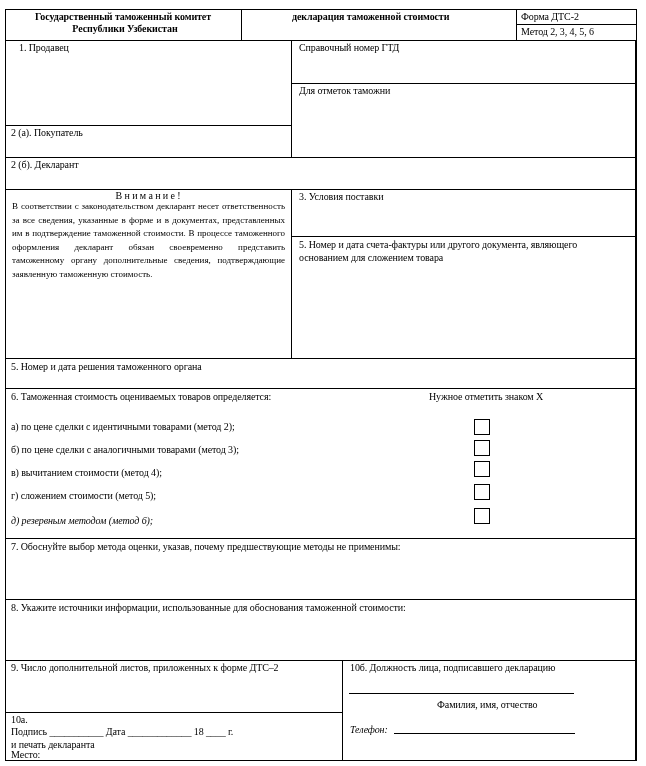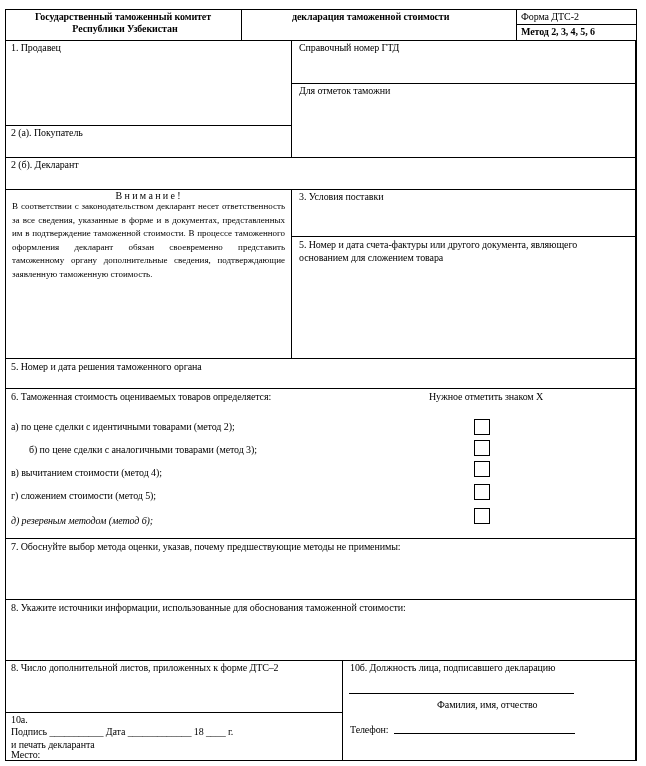--- a/index.html
+++ b/index.html
@@ -23,30 +23,30 @@
 <div class="abs bt bl bb" style="left:5px; top:9px; width:236px; height:32px;"></div>
 <div class="txt bold center" style="left:5px; top:11px; width:236px;">Государственный таможенный комитет</div>
 <div class="txt bold center" style="left:7px; top:23px; width:236px;">Республики Узбекистан</div>
 
 <div class="abs bt bl bb" style="left:241px; top:9px; width:275px; height:32px;"></div>
 <div class="txt bold" style="left:292px; top:11px;text-align:center;">декларация таможенной стоимости</div>
 
 <div class="abs bt bl br bb" style="left:516px; top:9px; width:121px; height:32px;"></div>
 <div class="abs bt" style="left:516px; top:24px; width:121px; height:1px;"></div>
 <div class="txt" style="left:521px; top:11px;">Форма ДТС-2</div>
-<div class="txt" style="left:521px; top:26px;font-weight:bold;">Метод 2, 3, 4, 5, 6</div>
+<div class="txt" style="left:521px; top:26px;">Метод 2, 3, 4, 5, 6</div>
 
 <div class="frame"></div>
 
 <div class="abs bl" style="left:291px; top:40px; width:1px; height:118px;"></div>
 <div class="abs bt" style="left:5px; top:125px; width:287px; height:1px;"></div>
 <div class="abs bt" style="left:291px; top:83px; width:346px; height:1px;"></div>
 <div class="abs bt" style="left:5px; top:157px; width:632px; height:1px;"></div>
 
-<div class="txt" style="left:11px; top:42px;">1. Продавец</div>
+<div class="txt" style="left:19px; top:42px;">1. Продавец</div>
 <div class="txt" style="left:299px; top:42px;">Справочный номер ГТД</div>
 <div class="txt" style="left:299px; top:85px;">Для отметок таможни</div>
 <div class="txt" style="left:11px; top:127px;">2 (а). Покупатель</div>
 
 <div class="txt" style="left:11px; top:159px;">2 (б). Декларант</div>
 <div class="abs bt" style="left:5px; top:189px; width:632px; height:1px;"></div>
 
 <div class="abs bl" style="left:291px; top:189px; width:1px; height:170px;"></div>
 <div class="txt center" style="left:5px; top:190px; width:286px;">В н и м а н и е !</div>
 <div class="warn-body" style="left:12px; top:200px; width:273px;">В соответствии с законодательством декларант несет ответственность за все сведения, указанные в форме и в документах, представленных им в подтверждение таможенной стоимости. В процессе таможенного оформления декларант обязан своевременно представить таможенному органу дополнительные сведения, подтверждающие заявленную таможенную стоимость.</div>
@@ -59,43 +59,43 @@
 
 <div class="abs bt" style="left:5px; top:358px; width:632px; height:1px;"></div>
 <div class="txt" style="left:11px; top:361px;">5. Номер и дата решения таможенного органа</div>
 
 <div class="abs bt" style="left:5px; top:388px; width:632px; height:1px;"></div>
 <div class="txt" style="left:11px; top:391px;">6. Таможенная стоимость оцениваемых товаров определяется:</div>
 <div class="txt" style="left:429px; top:391px;">Нужное отметить знаком Х</div>
 
 <div class="txt" style="left:11px; top:421px;">а) по цене сделки с идентичными товарами (метод 2);</div>
 <div class="chk" style="left:474px; top:419px;"></div>
-<div class="txt" style="left:11px; top:444px;margin-left:18px;">б) по цене сделки с аналогичными товарами (метод 3);</div>
+<div class="txt" style="left:11px; top:444px;">б) по цене сделки с аналогичными товарами (метод 3);</div>
 <div class="chk" style="left:474px; top:440px;"></div>
 <div class="txt" style="left:11px; top:467px;">в) вычитанием стоимости (метод 4);</div>
 <div class="chk" style="left:474px; top:461px;"></div>
 <div class="txt" style="left:11px; top:490px;">г) сложением стоимости (метод 5);</div>
 <div class="chk" style="left:474px; top:484px;"></div>
 <div class="txt" style="left:11px; top:515px;font-style:italic;">д) резервным методом (метод 6);</div>
 <div class="chk" style="left:474px; top:508px;"></div>
 
 <div class="abs bt" style="left:5px; top:538px; width:632px; height:1px;"></div>
 <div class="txt" style="left:11px; top:541px;">7. Обоснуйте выбор метода оценки, указав, почему предшествующие методы не применимы:</div>
 
 <div class="abs bt" style="left:5px; top:599px; width:632px; height:1px;"></div>
 <div class="txt" style="left:11px; top:602px;">8. Укажите источники информации, использованные для обоснования таможенной стоимости:</div>
 
 <div class="abs bt" style="left:5px; top:660px; width:632px; height:1px;"></div>
 <div class="abs bl" style="left:342px; top:660px; width:1px; height:101px;"></div>
-<div class="txt" style="left:11px; top:662px;">8. Число дополнительной листов, приложенных к форме ДТС–2</div>
+<div class="txt" style="left:11px; top:662px;">9. Число дополнительной листов, приложенных к форме ДТС–2</div>
 <div class="abs bt" style="left:5px; top:712px; width:338px; height:1px;"></div>
 
 <div class="txt" style="left:11px; top:714px;">10а.</div>
 <div class="txt" style="left:11px; top:726px;">Подпись ___________ Дата _____________ 18 ____ г.</div>
 <div class="txt" style="left:11px; top:739px;">и печать декларанта</div>
 <div class="txt" style="left:11px; top:749px;">Место:</div>
 
 <div class="txt" style="left:350px; top:662px;">10б. Должность лица, подписавшего декларацию</div>
 <div class="abs bb" style="left:349px; top:686px; width:225px; height:8px;"></div>
 <div class="txt" style="left:437px; top:699px;">Фамилия, имя, отчество</div>
 
-<div class="txt" style="left:350px; top:724px;">Телефон:</div>
+<div class="txt" style="left:350px; top:724px;font-style:italic;">Телефон:</div>
 <div class="abs bb" style="left:394px; top:725px; width:181px; height:9px;"></div>
 
 </body></html>

